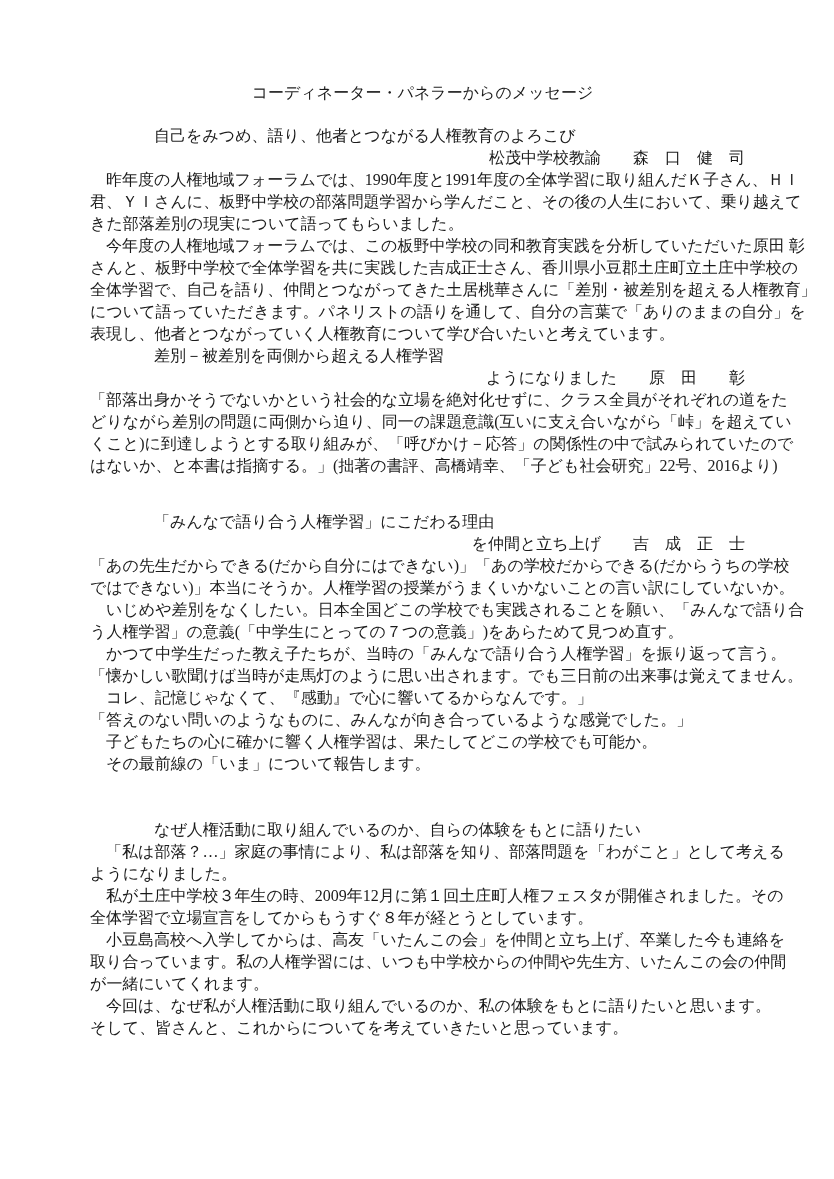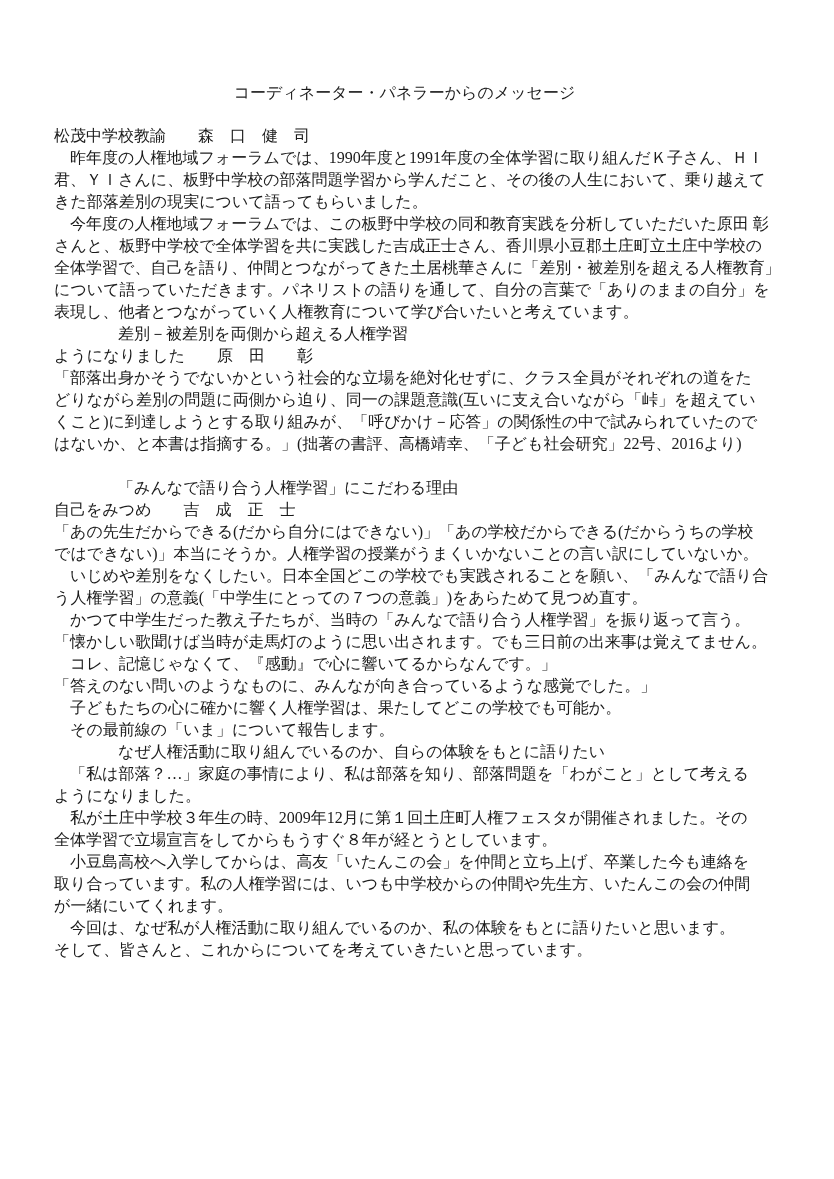--- a/index.html
+++ b/index.html
@@ -7,59 +7,61 @@
     width: 834px;
     height: 1179px;
     background: #ffffff;
     color: #1a1a1a;
     font-family: "Liberation Serif", "DejaVu Serif", serif;
   }
   .page {
     box-sizing: border-box;
     width: 817px;
     height: 1179px;
-    padding: 82px 62px 0 54px;
+    padding: 82px 62px 0 90px;
     font-size: 16px;
     line-height: 22px;
     overflow: hidden;
   }
   .doc-title {
     text-align: center;
     white-space: pre;
     margin: 0 0 21px 0;
     font-weight: normal;
   }
   .section { margin: 0; }
   .section.s2 { }
-  .section.s3 { margin-top: 22px; }
-  .section.s4 { }
+  .section.s3 { margin-top: 34px; }
+  .section.s4 { margin-top: 44px; }
   .section-heading {
     margin: 0;
     padding-left: 64px;
     white-space: pre;
     font-weight: normal;
   }
   .section-byline {
     margin: 0;
     padding-right: 10px;
+    text-align: right;
     white-space: pre;
   }
   .section-body {
     margin: 0;
     white-space: pre;
   }
 </style>
 </head>
 <body>
 
 <div class="page">
 
   <div class="doc-title">コーディネーター・パネラーからのメッセージ</div>
 
   <div class="section s1">
+    <div class="section-heading">自己をみつめ、語り、他者とつながる人権教育のよろこび</div>
     <div class="section-byline">松茂中学校教諭　　森　口　健　司</div>
     <div class="section-body">　昨年度の人権地域フォーラムでは、1990年度と1991年度の全体学習に取り組んだＫ子さん、ＨＩ
 君、ＹＩさんに、板野中学校の部落問題学習から学んだこと、その後の人生において、乗り越えて
 きた部落差別の現実について語ってもらいました。
 　今年度の人権地域フォーラムでは、この板野中学校の同和教育実践を分析していただいた原田 彰
 さんと、板野中学校で全体学習を共に実践した吉成正士さん、香川県小豆郡土庄町立土庄中学校の
 全体学習で、自己を語り、仲間とつながってきた土居桃華さんに「差別・被差別を超える人権教育」
 について語っていただきます。パネリストの語りを通して、自分の言葉で「ありのままの自分」を
 表現し、他者とつながっていく人権教育について学び合いたいと考えています。</div>
   </div>
@@ -68,21 +70,21 @@
     <div class="section-heading">差別－被差別を両側から超える人権学習</div>
     <div class="section-byline">ようになりました　　原　田　　彰</div>
     <div class="section-body">「部落出身かそうでないかという社会的な立場を絶対化せずに、クラス全員がそれぞれの道をた
 どりながら差別の問題に両側から迫り、同一の課題意識(互いに支え合いながら「峠」を超えてい
 くこと)に到達しようとする取り組みが、「呼びかけ－応答」の関係性の中で試みられていたので
 はないか、と本書は指摘する。」(拙著の書評、高橋靖幸、「子ども社会研究」22号、2016より)</div>
   </div>
 
   <div class="section s3">
     <div class="section-heading">「みんなで語り合う人権学習」にこだわる理由</div>
-    <div class="section-byline">自己をみつめ　　吉　成　正　士</div>
+    <div class="section-byline">を仲間と立ち上げ　　吉　成　正　士</div>
     <div class="section-body">「あの先生だからできる(だから自分にはできない)」「あの学校だからできる(だからうちの学校
 ではできない)」本当にそうか。人権学習の授業がうまくいかないことの言い訳にしていないか。
 　いじめや差別をなくしたい。日本全国どこの学校でも実践されることを願い、「みんなで語り合
 う人権学習」の意義(「中学生にとっての７つの意義」)をあらためて見つめ直す。
 　かつて中学生だった教え子たちが、当時の「みんなで語り合う人権学習」を振り返って言う。
 「懐かしい歌聞けば当時が走馬灯のように思い出されます。でも三日前の出来事は覚えてません。
 　コレ、記憶じゃなくて、『感動』で心に響いてるからなんです。」
 「答えのない問いのようなものに、みんなが向き合っているような感覚でした。」
 　子どもたちの心に確かに響く人権学習は、果たしてどこの学校でも可能か。
 　その最前線の「いま」について報告します。</div>

